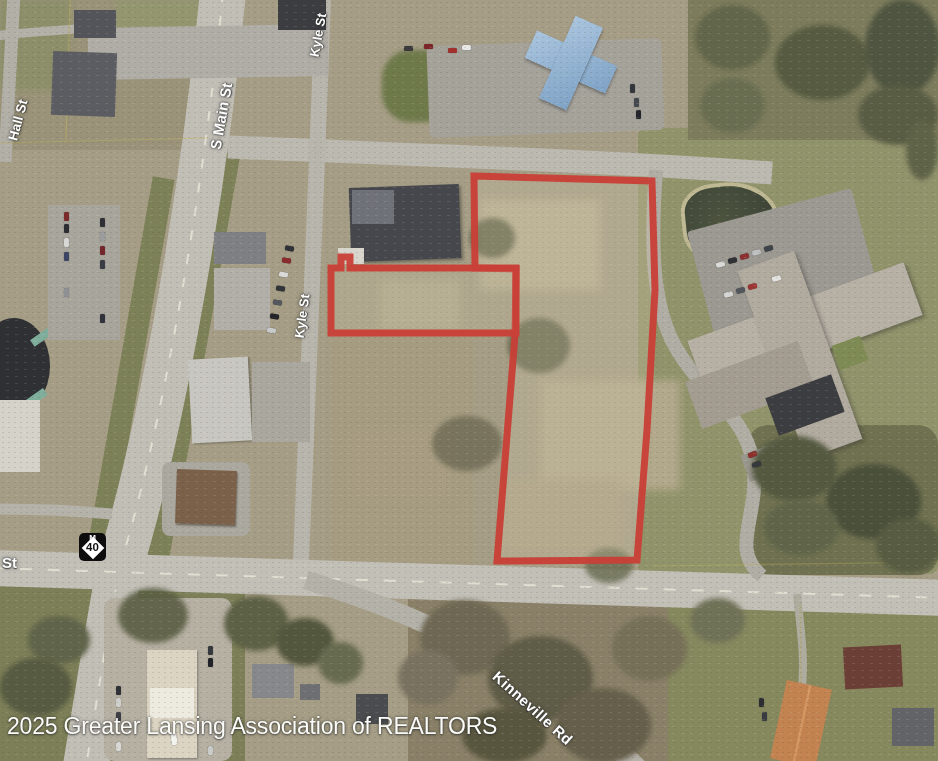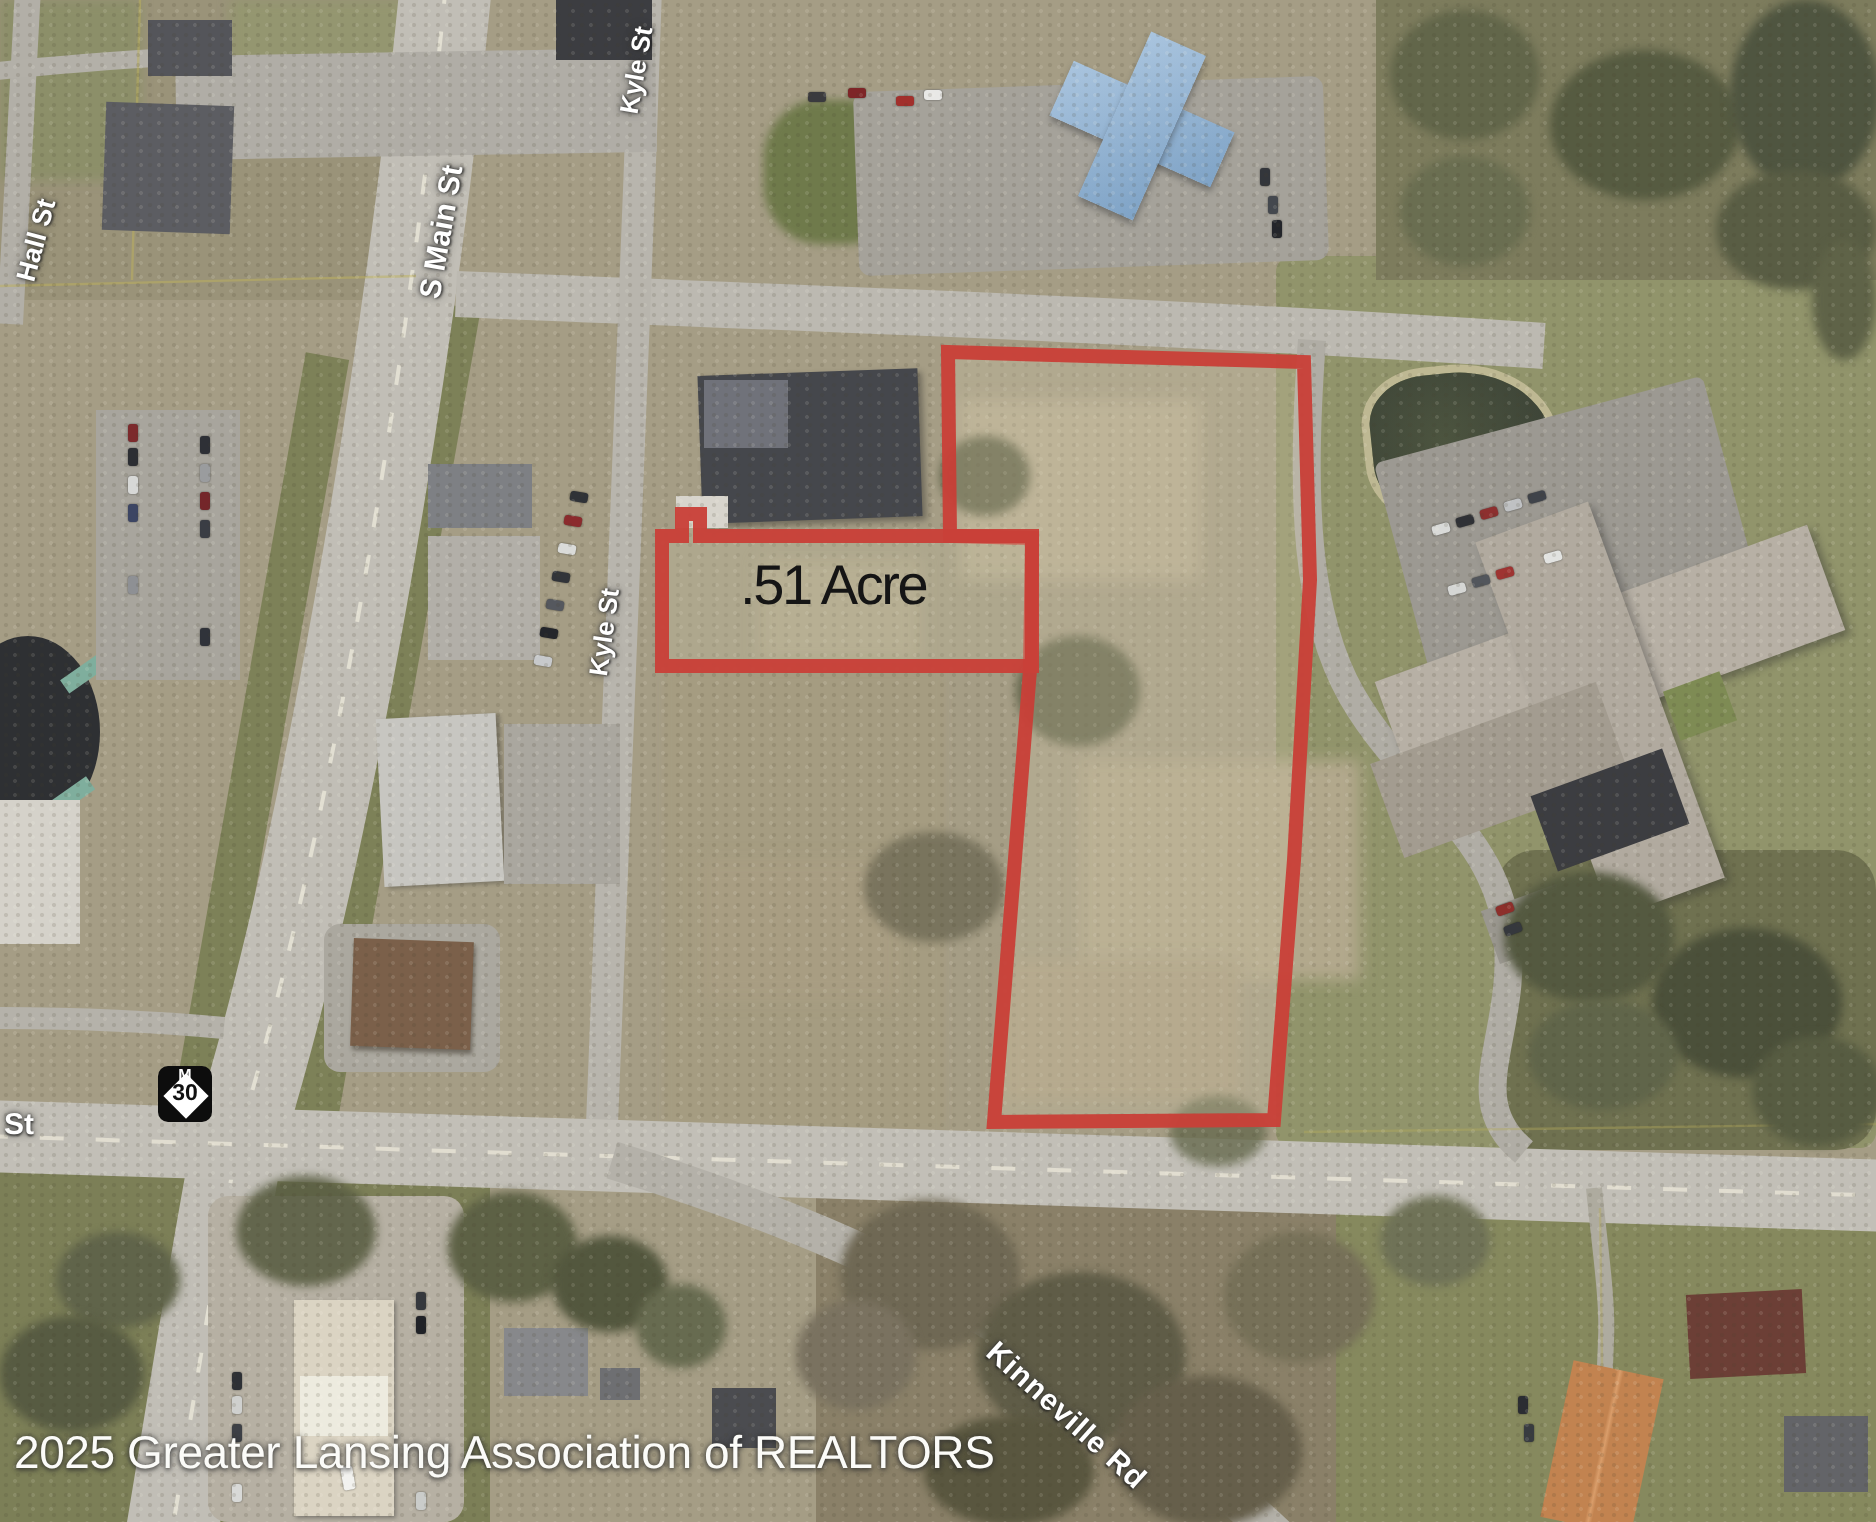--- a/index.html
+++ b/index.html
@@ -187,29 +187,28 @@
   <span class="car" style="left:760px;top:714px;background:#383b40;transform:rotate(90deg);"></span>
   <span class="car" style="left:168px;top:736px;width:12px;height:6px;background:#f2f2ef;transform:rotate(80deg);"></span>
 
   <div class="grain"></div>
 
   <svg class="parcels" width="938" height="761" viewBox="0 0 938 761">
     <polygon points="474,176 652,181 655,290 647,430 637,560 497,561 515,335 516,269 475,268" style="fill:rgba(210,200,170,.30);stroke:var(--parcel-outline,#ca4038);stroke-width:7;stroke-linejoin:miter;opacity:.95;"></polygon>
     <polygon points="331,268 341,268 341,257 350,257 350,268 516,268 516,333 331,333" style="fill:rgba(205,198,168,.25);stroke:var(--parcel-outline,#ca4038);stroke-width:7;stroke-linejoin:miter;opacity:.95;"></polygon>
   </svg>
 
-  <div class="lbl acre" style="left:370px;top:277px;">.51 Acre</div>
 
   <div class="lbl street" style="left:18px;top:120px;font-size:13.5px;transform:translate(-50%,-50%) rotate(-75deg);">Hall St</div>
   <div class="lbl street" style="left:221px;top:116px;font-size:15px;transform:translate(-50%,-50%) rotate(-80deg);">S Main St</div>
   <div class="lbl street" style="left:318px;top:35px;font-size:13px;transform:translate(-50%,-50%) rotate(-80deg);">Kyle St</div>
   <div class="lbl street" style="left:302px;top:316px;font-size:13px;transform:translate(-50%,-50%) rotate(-82deg);">Kyle St</div>
   <div class="lbl street" style="left:2px;top:554px;font-size:15px;">St</div>
   <div class="lbl street" style="left:533px;top:708px;font-size:15px;letter-spacing:.5px;transform:translate(-50%,-50%) rotate(42deg);">Kinneville Rd</div>
 
   <div class="lbl shield">
     <span class="m">M</span>
     <span class="diamond"></span>
-    <span class="num">30</span>
+    <span class="num">40</span>
   </div>
 
   <div class="lbl copyright">2025 Greater Lansing Association of REALTORS</div>
 </div>
 
 </body></html>

